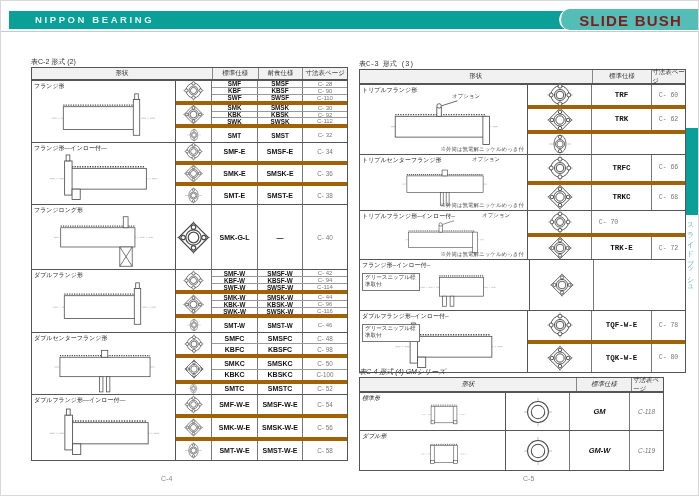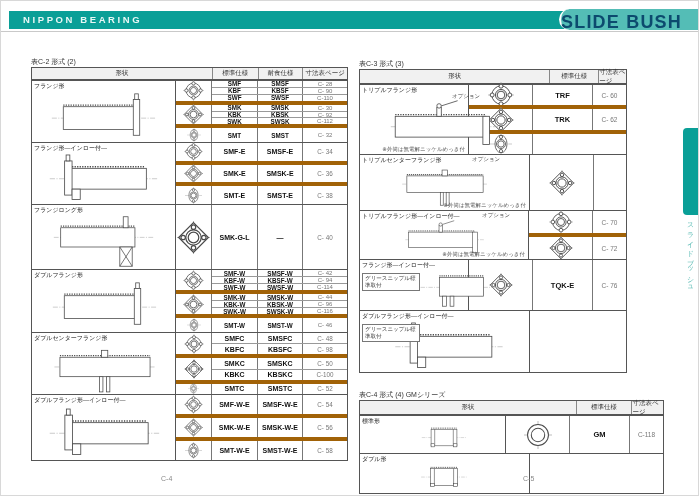--- a/index.html
+++ b/index.html
@@ -2,25 +2,25 @@
 <html><head>
 <meta charset="utf-8">
 <style>
   html,body{margin:0;padding:0;}
   body{width:699px;height:496px;position:relative;background:#fff;
        font-family:"Liberation Sans","DejaVu Sans",sans-serif;overflow:hidden;}
   .canvas{position:absolute;inset:0;border:1px solid #d8d8d8;box-sizing:border-box;}
 
   
   .topbar{position:absolute;left:8px;top:10px;right:0;height:18px;background:#0a9f97;}
-  .brand{position:absolute;left:22px;top:13px;color:#e8f7f5;font-size:9.5px;font-weight:bold;
+  .brand{position:absolute;left:34px;top:13px;color:#e8f7f5;font-size:9.5px;font-weight:bold;
          letter-spacing:2.6px;white-space:nowrap;}
   .capsule{position:absolute;left:558px;top:8px;right:0;height:21px;background:#54bdb6;
            border-radius:11px 0 0 11px;border-left:2px solid #fff;box-sizing:border-box;}
-  .product{position:absolute;right:16px;top:3px;color:#0c4a6e;font-size:18px;font-weight:bold;
+  .product{position:absolute;right:16px;top:3px;color:#7f1d1d;font-size:15px;font-weight:bold;
            letter-spacing:1.2px;}
   .topline{position:absolute;left:0;top:30px;right:0;height:1px;background:#c9c9c9;}
 
   
   .sidetab{position:absolute;right:0;top:127px;width:15px;height:87px;background:#0a9f97;
            border-radius:4px 0 0 4px;}
   .sidetext{position:absolute;right:3px;top:217px;writing-mode:vertical-rl;color:#55b9b2;
             font-size:7px;letter-spacing:1px;}
 
   
@@ -535,21 +535,21 @@
                   <div class="c pg w-pg2">C- 58</div>
                 </div>
               </div>
           </div>
         </div>
       </div>
 
     </div>
   </div>
 
-  <div style="position:absolute;left:358px;top:58px;width:268px;">
+  <div style="position:absolute;left:358px;top:58px;width:327px;font-family:Liberation Mono, monospace;">
     <div class="ttl">表C-3 形式 (3)</div>
     <div class="tbl">
       <div class="hrow" style="height:14px;">
         <div class="hc w-hshape3">形状</div>
         <div class="hc w-std3">標準仕様</div>
         <div class="hc w-pg3">寸法表ページ</div>
       </div>
 
       <div class="sec" style="height:70px;">
         <div class="shape w-shape3">
@@ -603,22 +603,41 @@
           <div class="opt" style="left:112px;top:1px;">オプション</div>
           <svg class="draw" style="left:6px;top:8px;width:158px;height:44px;">
               <use href="#dCenter"></use>
             </svg>
           <div class="note">※外筒は無電解ニッケルめっき付</div>
         </div>
         <div class="rest">
           <div class="grp" style="flex:1;">
             <div class="icn w-ic3">
                 <svg width="26" height="26">
-                  <use href="#icK"></use>
-                </svg>
+                  <use href="#icR"></use>
+                </svg>
+              </div>
+            <div class="rows">
+                <div class="r">
+                  <div class="c std3 w-std3">TRFC</div>
+                  <div class="c pg3 w-pg3">C- 66</div>
+                </div>
+              </div>
+          </div>
+          <div class="grp" style="flex:1;">
+            <div class="icn w-ic3">
+                <svg width="26" height="26">
+                  <use href="#icK"></use>
+                </svg>
+              </div>
+            <div class="rows">
+                <div class="r">
+                  <div class="c std3 w-std3">TRKC</div>
+                  <div class="c pg3 w-pg3">C- 68</div>
+                </div>
               </div>
           </div>
         </div>
       </div>
 
       <div class="sec" style="height:49px;">
         <div class="shape w-shape3">
           <div class="slabel">トリプルフランジ形―インロー付―</div>
           <div class="opt" style="left:122px;top:1px;">オプション</div>
           <svg class="draw" style="left:6px;top:7px;width:158px;height:38px;">
@@ -640,20 +659,21 @@
               </div>
           </div>
           <div class="grp" style="flex:1;">
             <div class="icn w-ic3">
                 <svg width="24" height="24">
                   <use href="#icK"></use>
                 </svg>
               </div>
             <div class="rows">
                 <div class="r">
+                  <div class="c std3 w-std3">TRK-E</div>
                   <div class="c pg3 w-pg3">C- 72</div>
                 </div>
               </div>
           </div>
         </div>
       </div>
 
       <div class="sec" style="height:51px;">
         <div class="shape w-shape3">
           <div class="slabel">フランジ形―インロー付―</div>
@@ -662,44 +682,66 @@
               <use href="#dTq"></use>
             </svg>
         </div>
         <div class="rest">
           <div class="grp" style="flex:1;">
             <div class="icn w-ic3">
                 <svg width="24" height="24">
                   <use href="#icK"></use>
                 </svg>
               </div>
-            <div class="rows">
-                <div class="r">
-                  <div class="c std3 w-std3">TQK-E</div>
-                  <div class="c pg3 w-pg3">C- 76</div>
-                </div>
-              </div>
           </div>
         </div>
       </div>
 
       <div class="sec" style="height:62px;">
         <div class="shape w-shape3">
           <div class="slabel">ダブルフランジ形―インロー付―</div>
           <div class="tagbox">グリースニップル標準取付</div>
           <svg class="draw" style="left:12px;top:9px;width:155px;height:52px;">
               <use href="#dFlangeL"></use>
             </svg>
         </div>
+        <div class="rest">
+          <div class="grp" style="flex:1;">
+            <div class="icn w-ic3">
+                <svg width="26" height="26">
+                  <use href="#icR"></use>
+                </svg>
+              </div>
+            <div class="rows">
+                <div class="r">
+                  <div class="c std3 w-std3">TQF-W-E</div>
+                  <div class="c pg3 w-pg3">C- 78</div>
+                </div>
+              </div>
+          </div>
+          <div class="grp" style="flex:1;">
+            <div class="icn w-ic3">
+                <svg width="26" height="26">
+                  <use href="#icK"></use>
+                </svg>
+              </div>
+            <div class="rows">
+                <div class="r">
+                  <div class="c std3 w-std3">TQK-W-E</div>
+                  <div class="c pg3 w-pg3">C- 80</div>
+                </div>
+              </div>
+          </div>
+        </div>
       </div>
 
     </div>
   </div>
 
-  <div style="position:absolute;left:358px;top:389px;width:305px;">
+  <div style="position:absolute;left:358px;top:366px;width:305px;font-style:italic;">
     <div class="ttl">表C-4 形式 (4) GMシリーズ</div>
     <div class="tbl">
       <div class="hrow" style="height:14px;">
         <div class="hc w-hshape3">形状</div>
         <div class="hc w-std3">標準仕様</div>
         <div class="hc w-pg3">寸法表ページ</div>
       </div>
 
       <div class="sec" style="height:38px;">
         <div class="shape w-shape3">
@@ -725,20 +767,35 @@
         </div>
       </div>
 
       <div class="sec" style="height:40px;">
         <div class="shape w-shape3">
           <div class="slabel">ダブル形</div>
           <svg class="draw" style="left:32px;top:6px;width:104px;height:32px;">
               <use href="#dGm"></use>
             </svg>
         </div>
+        <div class="rest">
+          <div class="grp" style="flex:1;">
+            <div class="icn w-ic3">
+                <svg width="28" height="28">
+                  <use href="#icG"></use>
+                </svg>
+              </div>
+            <div class="rows">
+                <div class="r">
+                  <div class="c std3 w-std3">GM-W</div>
+                  <div class="c pg3 w-pg3">C-119</div>
+                </div>
+              </div>
+          </div>
+        </div>
       </div>
 
     </div>
   </div>
 
   <div class="foot" style="left:160px;">C-4</div>
   <div class="foot" style="left:522px;">C-5</div>
 
 </div>
 

